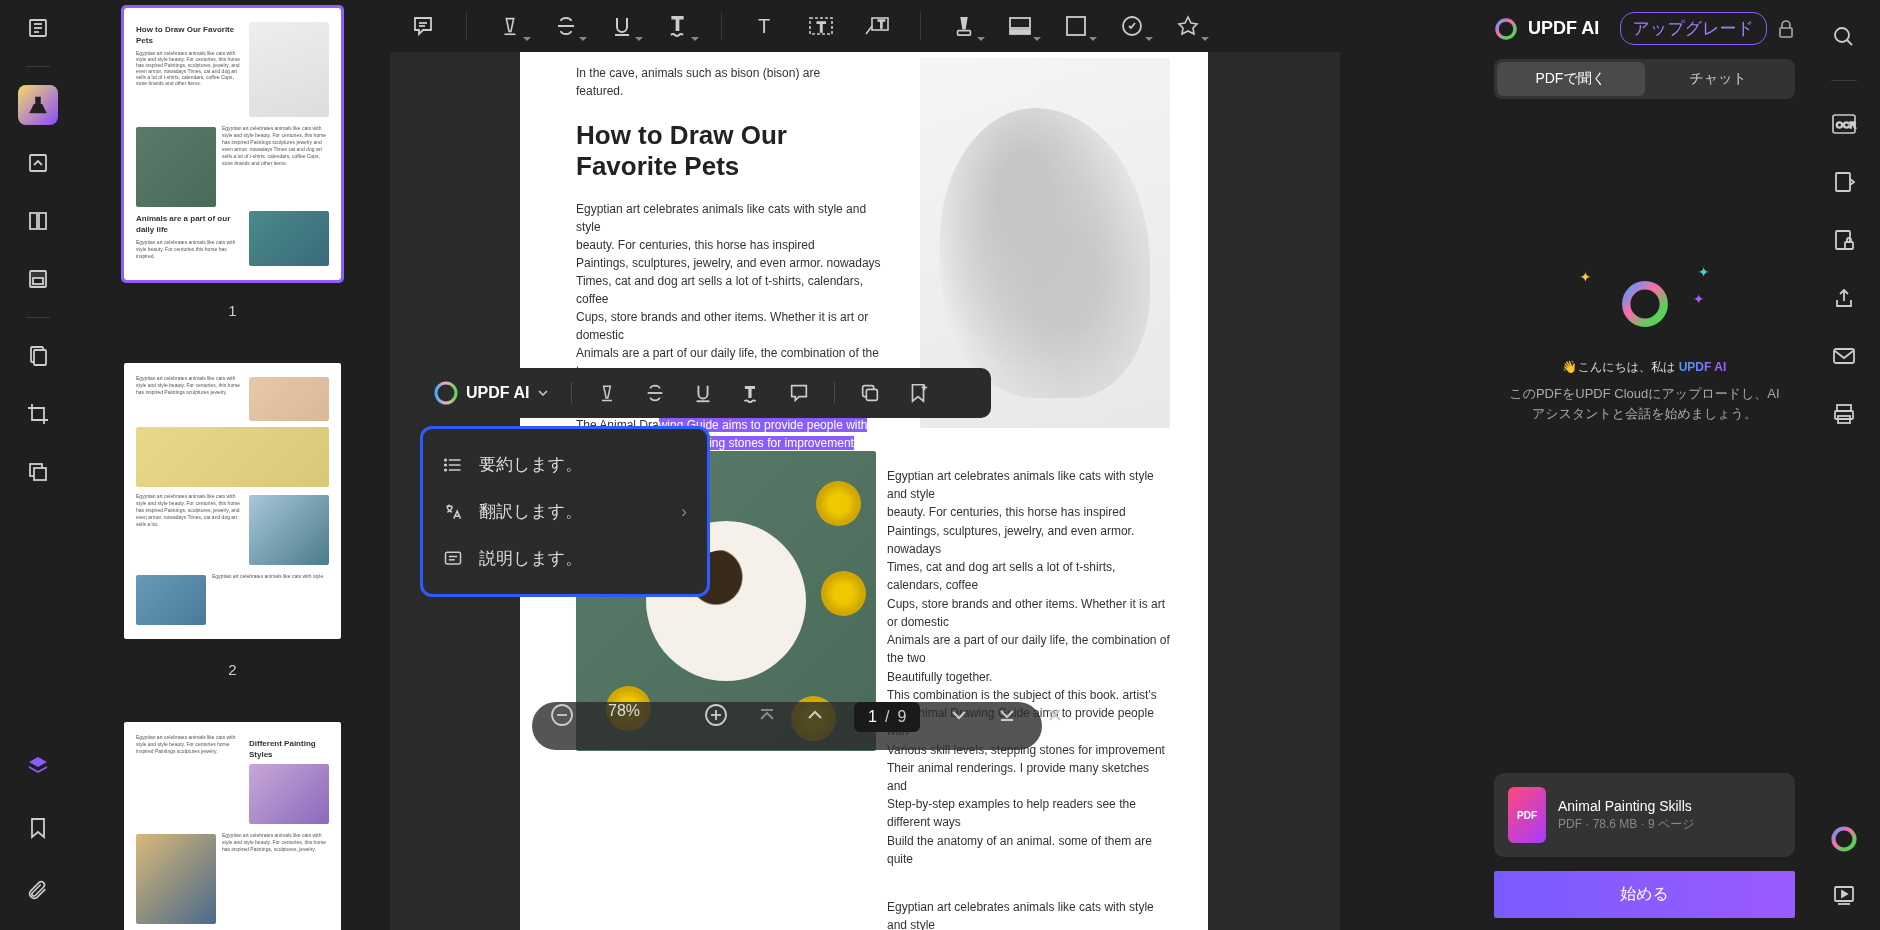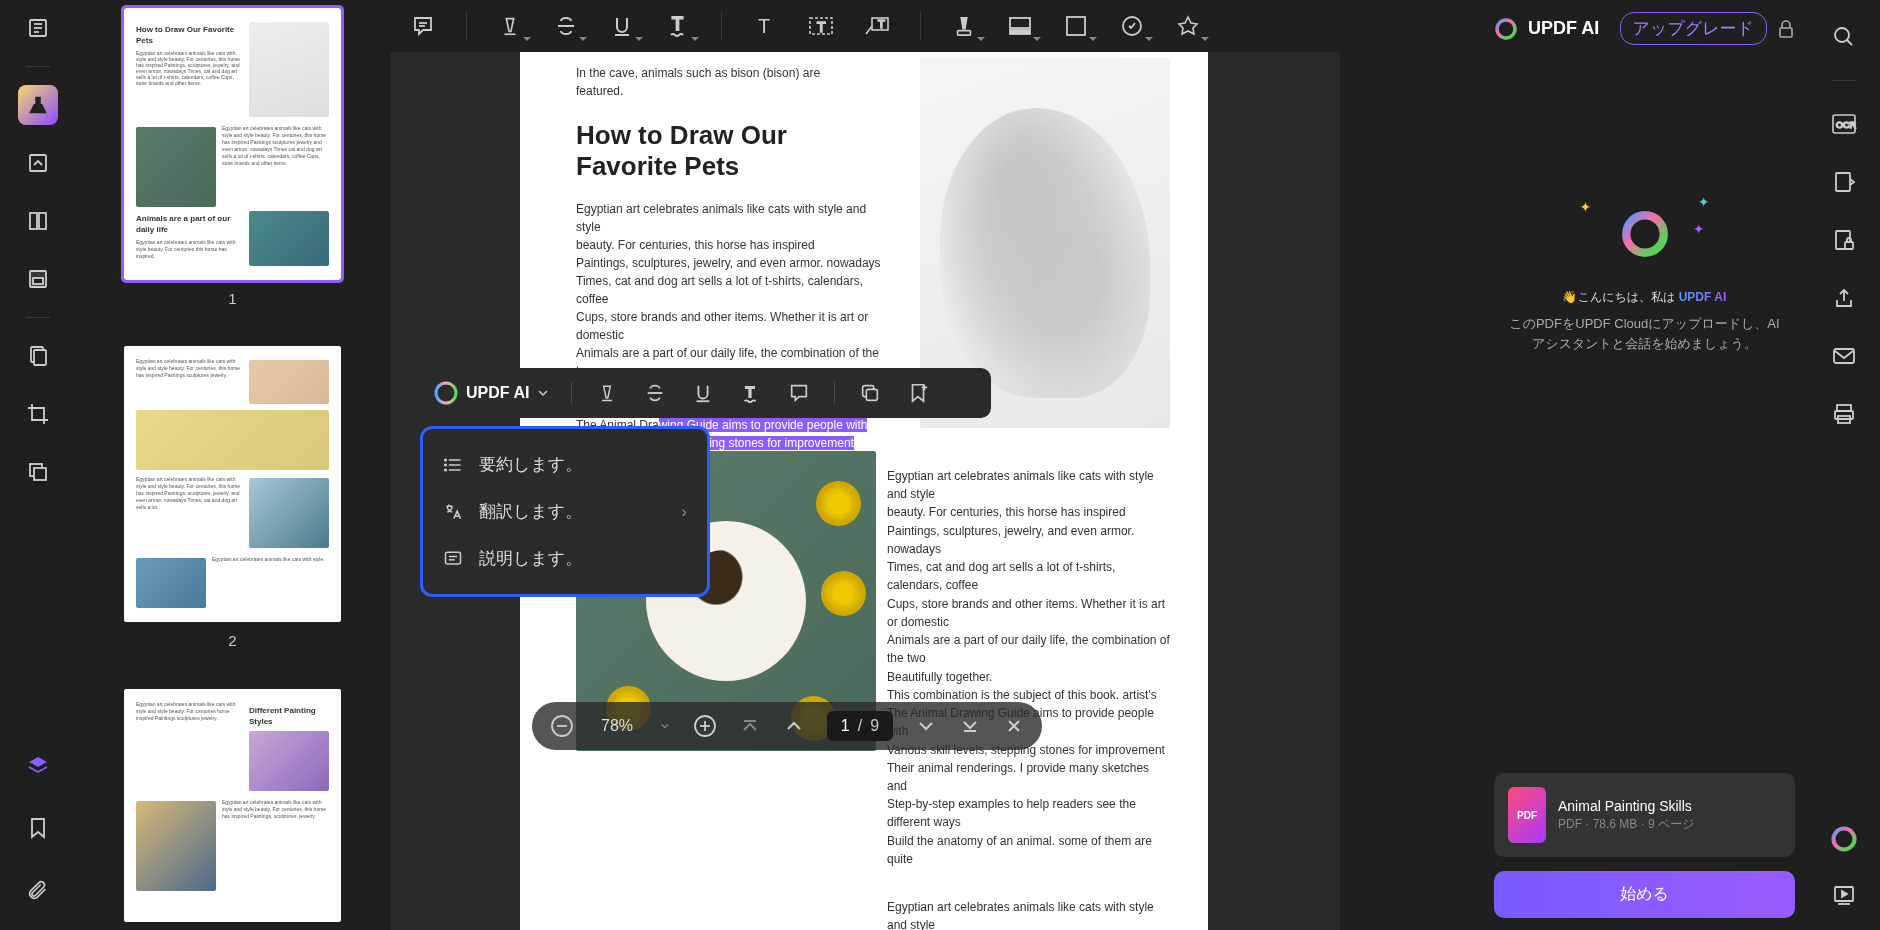--- a/index.html
+++ b/index.html
@@ -2,21 +2,21 @@
 <html><head>
 <meta charset="utf-8">
 <style>
 *{margin:0;padding:0;box-sizing:border-box;font-family:-apple-system,"Hiragino Sans",sans-serif}
 body{background:#1f1f1f;width:1880px;height:930px;overflow:hidden;position:relative;color:#ccc}
 .left-rail{position:absolute;left:0;top:0;width:75px;height:100%;background:#1f1f1f;display:flex;flex-direction:column;align-items:center;padding-top:8px;gap:18px}
 .left-rail .rail-icon{width:40px;height:40px;display:flex;align-items:center;justify-content:center;border-radius:8px;cursor:pointer}
 .left-rail .sep{width:24px;height:1px;background:#3a3a3a}
 .left-rail .active{background:linear-gradient(135deg,#f6d96b,#8a4bff);border-radius:8px}
 .left-rail .bottom-group{margin-top:auto;margin-bottom:20px;display:flex;flex-direction:column;gap:22px;align-items:center}
-.thumb-panel{position:absolute;left:75px;top:0;width:315px;height:100%;background:#1f1f1f;overflow-y:auto;padding:8px 0;display:flex;flex-direction:column;align-items:center;gap:10px}
+.thumb-panel{position:absolute;left:75px;top:0;width:315px;height:100%;background:#1f1f1f;overflow-y:auto;padding:8px 0;display:flex;flex-direction:column;align-items:center;gap:22px}
 .thumb{width:217px;background:#fff;border-radius:2px;position:relative}
 .thumb.sel{outline:3px solid #925dff}
 .thumb1{height:280px}
 .thumb2{height:284px}
 .thumb3{height:240px}
 .tlabel{color:#ccc;font-size:15px}
 .th-content{padding:12px;font-size:7px;color:#333;line-height:1.4}
 .th-title{font-weight:bold;font-size:8px;margin:4px 0}
 .th-img{background:#ddd;border-radius:2px;margin:2px 0}
 .top-toolbar{position:absolute;left:390px;top:0;right:390px;height:52px;background:#1f1f1f;display:flex;align-items:center;padding:0 20px;gap:30px}
@@ -35,21 +35,21 @@
 .dog-photo::after{content:"";position:absolute;left:50%;top:48%;transform:translate(-50%,-50%);width:100px;height:90px;background:radial-gradient(ellipse at 40% 30%,#3a2a1a 30%,#f5f0e8 32%),radial-gradient(ellipse at 60% 30%,#3a2a1a 30%,transparent 32%);border-radius:50% 50% 40% 40%}
 .flowers{position:absolute;inset:0}
 .flower{position:absolute;width:45px;height:45px;background:radial-gradient(circle,#f0c800 30%,#d0a800 60%);border-radius:50%}
 .col2{position:absolute;right:38px;top:415px;width:283px;font-size:12px;color:#333;line-height:1.52}
 .sel-toolbar{position:absolute;left:416px;top:368px;width:575px;height:50px;background:#2b2b2b;border-radius:10px;display:flex;align-items:center;padding:0 18px;gap:22px;z-index:5}
 .sel-ai{display:flex;align-items:center;gap:8px;color:#fff;font-size:16px;font-weight:600}
 .sel-sep{width:1px;height:22px;background:#4a4a4a}
 .ai-menu{position:absolute;left:420px;top:426px;width:290px;background:#2b2b2b;border:3px solid #2d5cff;border-radius:12px;padding:12px 0;z-index:6}
 .ai-item{display:flex;align-items:center;padding:12px 20px;gap:16px;color:#ddd;font-size:17px;cursor:pointer}
 .ai-chev{margin-left:auto;color:#888}
-.bottom-bar{position:absolute;left:532px;top:702px;width:510px;height:48px;background:#2b2b2bcc;border-radius:24px;display:flex;align-items:center;padding:0 18px;gap:23px;z-index:4}
+.bottom-bar{position:absolute;left:532px;top:702px;width:510px;height:48px;background:#2b2b2bcc;border-radius:24px;display:flex;align-items:flex-start;padding:0 18px;gap:30px;z-index:4}
 .zoom-pct{color:#ddd;font-size:16px;margin:0 4px}
 .page-box{background:#1a1a1a;padding:6px 14px;border-radius:6px;display:flex;align-items:center;gap:8px;color:#ccc;font-size:16px}
 .page-cur{color:#fff}
 .right-panel{position:absolute;right:73px;top:0;width:325px;height:100%;background:#1f1f1f;display:flex;flex-direction:column;padding:12px}
 .rp-header{display:flex;align-items:center;gap:10px;margin-bottom:14px}
 .rp-title{color:#fff;font-size:18px;font-weight:600}
 .upgrade-btn{margin-left:auto;padding:4px 12px;border:1px solid #8a5bff;border-radius:14px;color:#a87bff;font-size:17px}
 .lock-icon{color:#888}
 .rp-tabs{display:flex;background:#333;border-radius:8px;padding:3px;margin-bottom:30px}
 .rp-tab{flex:1;text-align:center;padding:8px;color:#ccc;font-size:14px;border-radius:6px;cursor:pointer}
@@ -57,21 +57,21 @@
 .rp-welcome{display:flex;flex-direction:column;align-items:center;margin-top:150px}
 .logo-big{width:50px;height:50px;margin-bottom:30px;position:relative}
 .sparkle{position:absolute;font-size:14px}
 .hello{color:#ddd;font-size:12px;margin-bottom:8px}
 .hello-ai{background:linear-gradient(90deg,#4a9fff,#a85bff);-webkit-background-clip:text;-webkit-text-fill-color:transparent;font-weight:600}
 .hello-sub{color:#aaa;font-size:13px;text-align:center;padding:0 10px;line-height:1.5}
 .file-card{margin-top:auto;background:#333;border-radius:10px;padding:14px;display:flex;gap:12px;align-items:center;margin-bottom:14px}
 .file-icon{width:38px;height:56px;background:linear-gradient(135deg,#ff4a7a,#a83aff);border-radius:6px;display:flex;align-items:center;justify-content:center;color:#fff;font-size:10px;font-weight:bold}
 .file-name{color:#fff;font-size:14px}
 .file-meta{color:#888;font-size:12px;margin-top:2px}
-.start-btn{background:linear-gradient(90deg,#7a5bff,#9a5bff);color:#fff;padding:13px;border-radius:10px;text-align:center;font-size:16px;cursor:pointer}
+.start-btn{background:linear-gradient(90deg,#7a5bff,#9a5bff);color:#fff;padding:13px;border-radius:2px;text-align:center;font-size:16px;cursor:pointer}
 .right-rail{position:absolute;right:0;top:0;width:73px;height:100%;background:#1f1f1f;display:flex;flex-direction:column;align-items:center;padding-top:22px;gap:28px}
 .rr-icon{width:30px;height:30px;display:flex;align-items:center;justify-content:center;cursor:pointer;color:#aaa}
 .rr-sep{width:26px;height:1px;background:#3a3a3a}
 .rr-bottom{margin-top:auto;margin-bottom:20px;display:flex;flex-direction:column;gap:26px;align-items:center}
 svg{display:block}
 .ai-logo{width:24px;height:24px}
 </style>
 </head>
 <body>
 
@@ -511,20 +511,24 @@
       </svg>
     <span class="rp-title">UPDF AI</span>
     <div class="upgrade-btn">アップグレード</div>
     <div class="lock-icon">
         <svg width="18" height="20" viewBox="0 0 18 20" fill="none" stroke="#aaa" stroke-width="1.6">
           <rect x="3" y="9" width="12" height="9" rx="1"></rect>
           <path d="M5 9 v-3 a4 4 0 0 1 8 0 v3"></path>
         </svg>
       </div>
   </div>
+  <div class="rp-tabs">
+    <div class="rp-tab active">PDFで聞く</div>
+    <div class="rp-tab">チャット</div>
+  </div>
   <div class="rp-welcome">
     <div class="logo-big">
       <svg width="50" height="50" viewBox="0 0 24 24">
           <circle cx="12" cy="12" r="9" fill="none" stroke="url(#g3)" stroke-width="4"></circle>
           <defs>
             <linearGradient id="g3" x1="0" y1="0" x2="1" y2="1">
               <stop offset="0" stop-color="#4a9fff"></stop>
               <stop offset="40%" stop-color="#ff6aaa"></stop>
               <stop offset="80%" stop-color="#5ad05a"></stop>
             </linearGradient>

